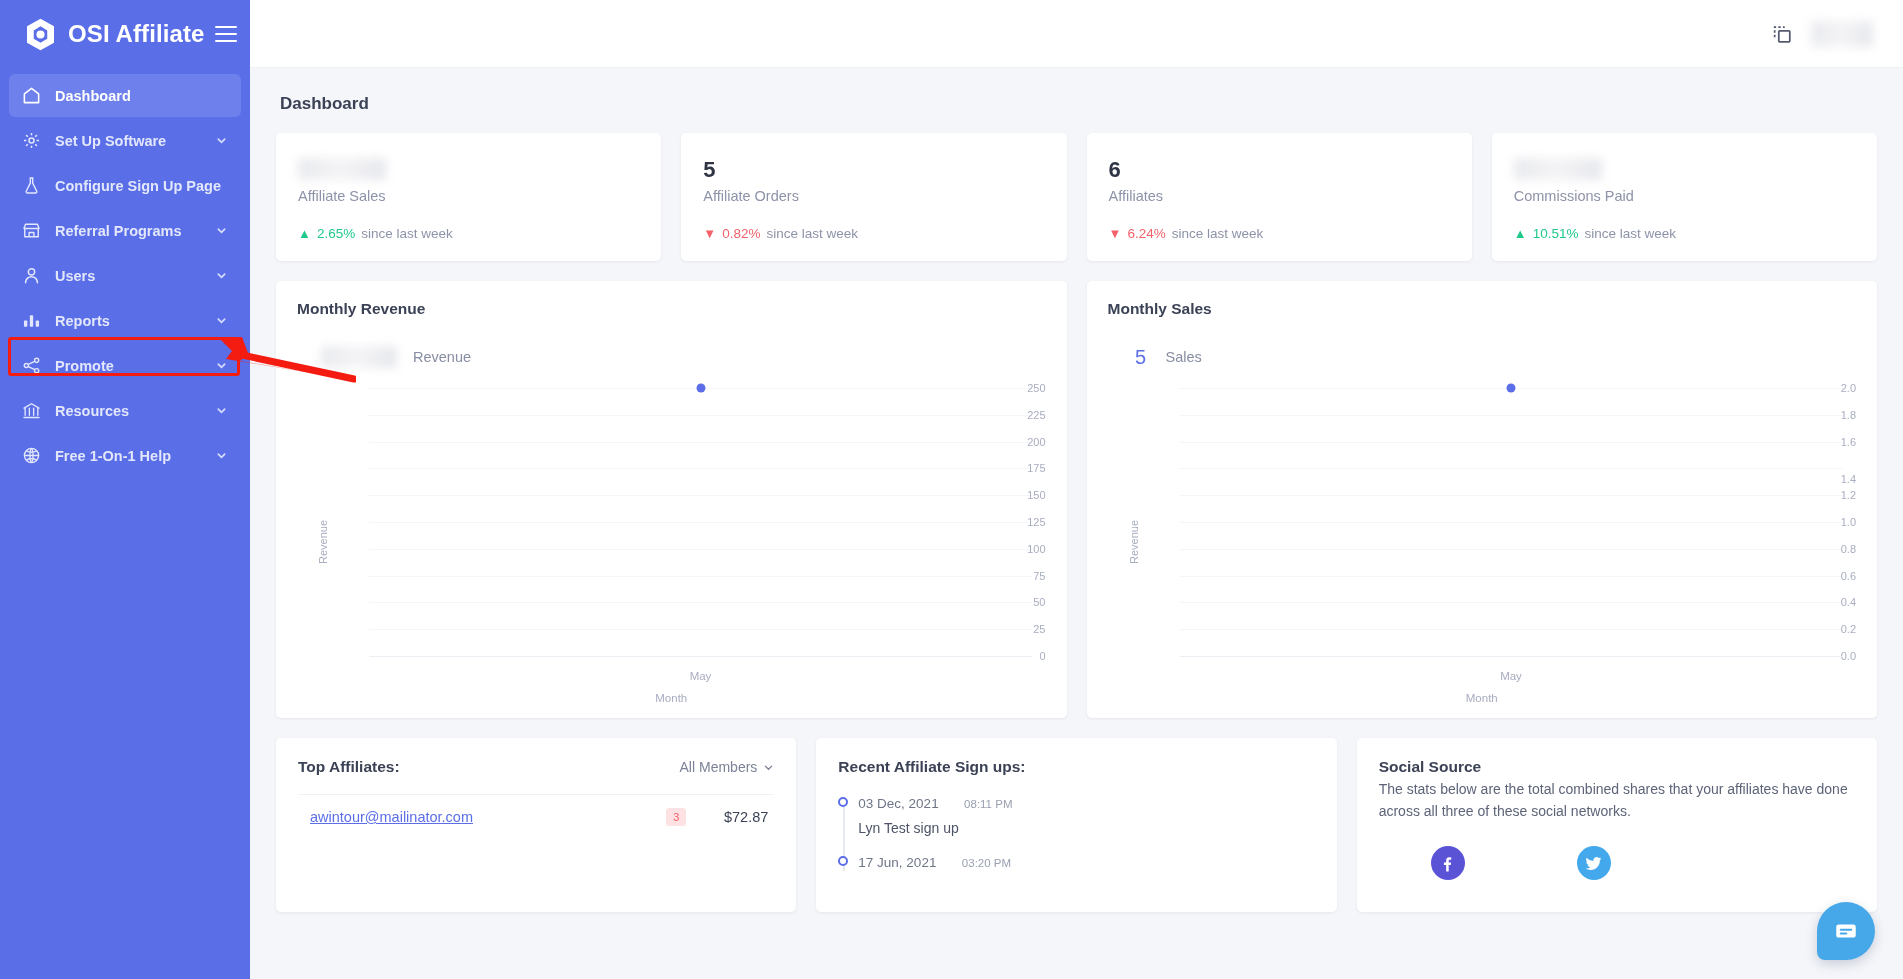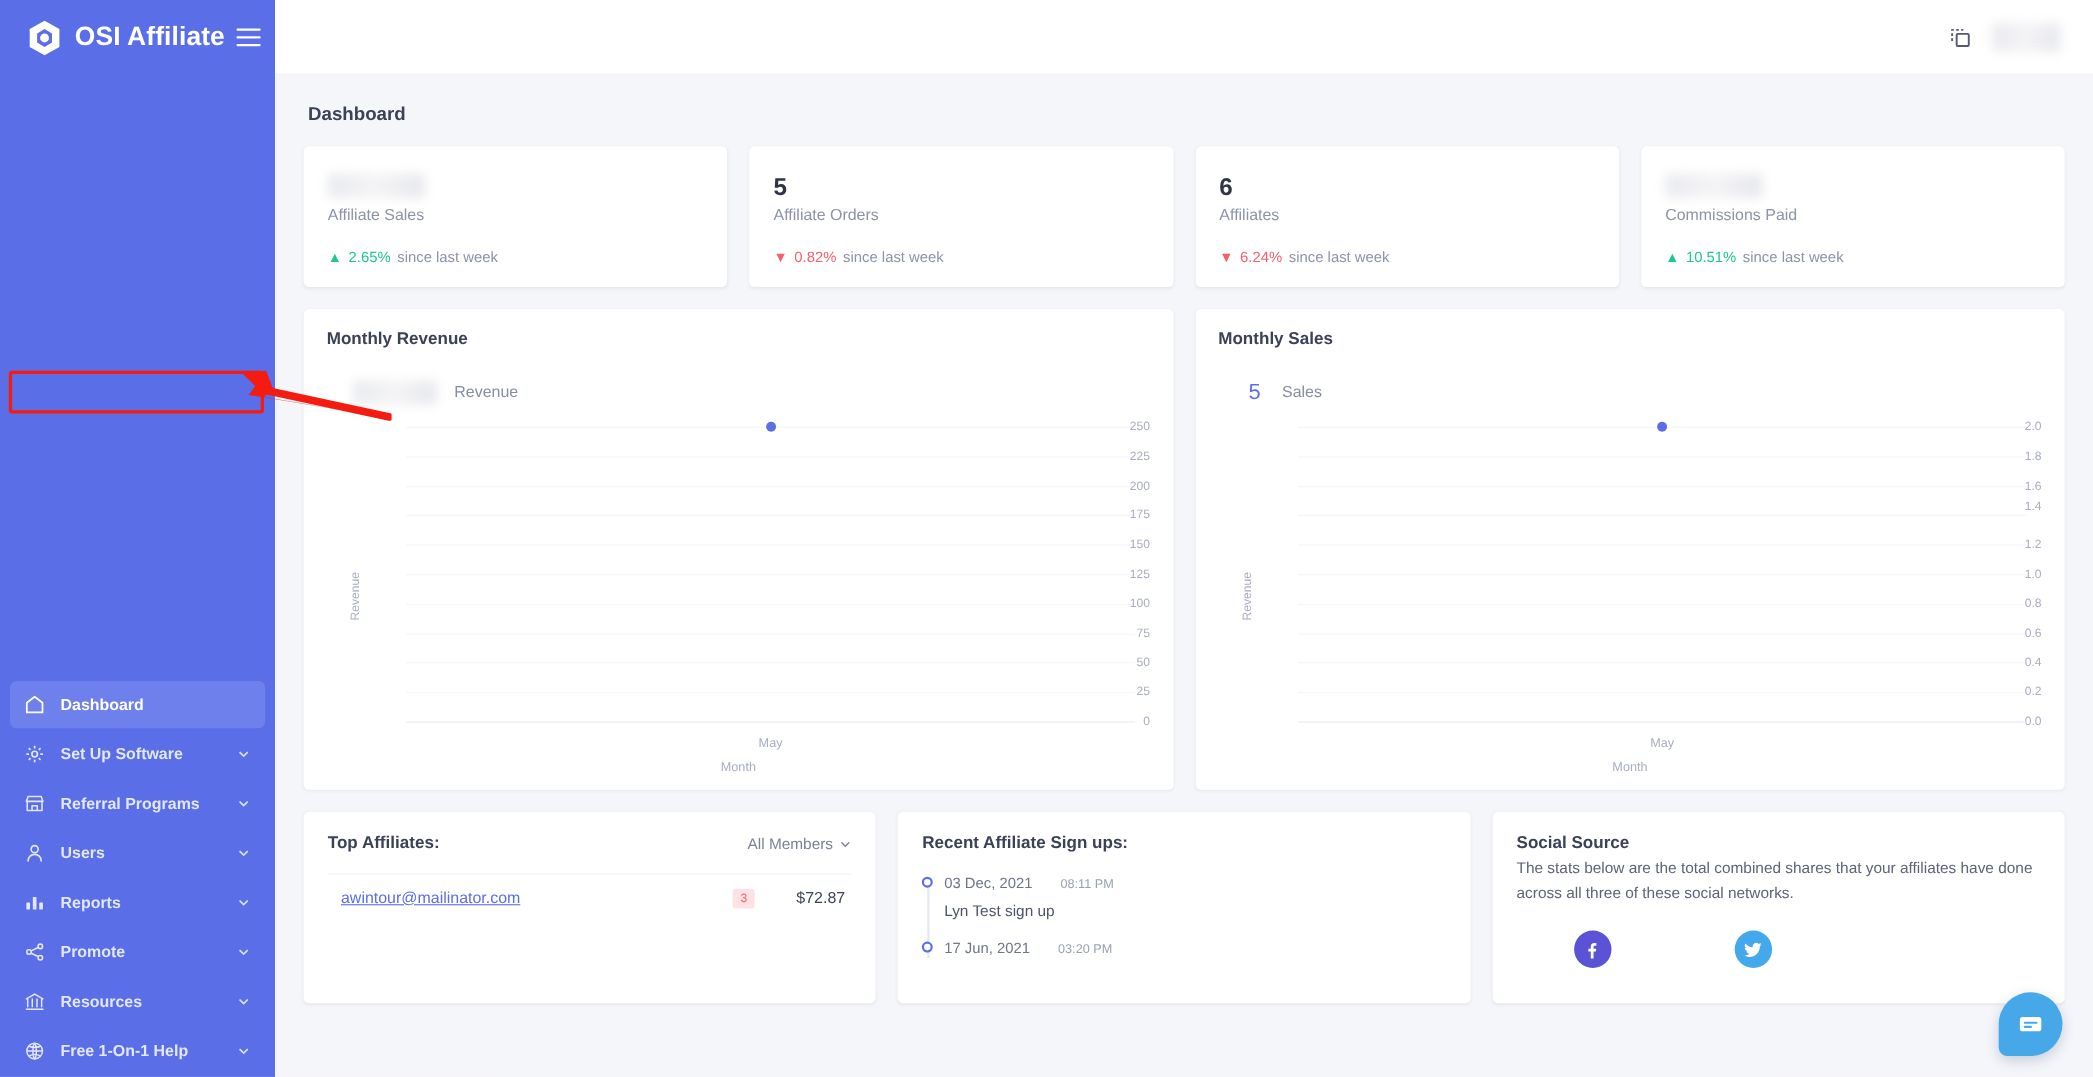--- a/index.html
+++ b/index.html
@@ -9,21 +9,21 @@
     background: #f5f6fa;
     overflow: hidden;
   }
   .app { display: flex; width: 1903px; height: 979px; position: relative; }
 
   
   .sidebar {
     width: 250px; min-width: 250px; height: 979px;
     background: #5a6ee8; color: #fff;
     display: flex; flex-direction: column;
-    position: relative; z-index: 5; justify-content: space-between;
+    position: relative; z-index: 5;
   }
   .brand {
     height: 68px; display: flex; align-items: center;
     padding: 0 18px 0 24px; gap: 11px;
   }
   .brand-logo { width: 33px; height: 33px; flex: none; }
   .brand-name {
     font-size: 24px; font-weight: bold; color: #fff;
     letter-spacing: .1px; flex: 1; white-space: nowrap;
   }
@@ -177,20 +177,26 @@
         <svg class="nav-ico" viewBox="0 0 24 24" fill="none" stroke="currentColor" stroke-width="1.9">
             <circle cx="12" cy="12" r="3.2"></circle>
             <path d="M12 2.5v3M12 18.5v3M2.5 12h3M18.5 12h3M5.2 5.2l2.1 2.1M16.7 16.7l2.1 2.1M18.8 5.2l-2.1 2.1M7.3 16.7l-2.1 2.1"></path>
           </svg>
         <span class="nav-label">Set Up Software</span>
         <svg class="caret" viewBox="0 0 12 12" fill="none" stroke="currentColor" stroke-width="1.8" stroke-linecap="round">
             <path d="M2.5 4.5 L6 8 L9.5 4.5"></path>
           </svg>
       </div>
 
+      <div class="nav-item">
+        <svg class="nav-ico" viewBox="0 0 24 24" fill="none" stroke="currentColor" stroke-width="1.8" stroke-linejoin="round">
+            <path d="M9.5 2.5h5M10.5 2.5v6.5L5.5 19a1.6 1.6 0 0 0 1.4 2.4h10.2A1.6 1.6 0 0 0 18.5 19l-5-10V2.5"></path>
+          </svg>
+        <span class="nav-label">Configure Sign Up Page</span>
+      </div>
 
       <div class="nav-item">
         <svg class="nav-ico" viewBox="0 0 24 24" fill="none" stroke="currentColor" stroke-width="1.8" stroke-linejoin="round">
             <path d="M3.5 9.5V20h17V9.5M2.5 9.5 4.5 4h15l2 5.5z"></path>
             <path d="M9 20v-5.5h6V20"></path>
           </svg>
         <span class="nav-label">Referral Programs</span>
         <svg class="caret" viewBox="0 0 12 12" fill="none" stroke="currentColor" stroke-width="1.8" stroke-linecap="round">
             <path d="M2.5 4.5 L6 8 L9.5 4.5"></path>
           </svg>
@@ -366,21 +372,21 @@
           <div class="plot-wrap">
             <div class="ylab">Revenue</div>
             <div class="plot" id="plot1">
                 <div class="gridline" style="left:72px;top:8px;width:663px"></div>
                 <div class="ytick" style="top:8px;width:62px">2.0</div>
                 <div class="gridline" style="left:72px;top:34.8px;width:663px"></div>
                 <div class="ytick" style="top:34.8px;width:62px">1.8</div>
                 <div class="gridline" style="left:72px;top:61.6px;width:663px"></div>
                 <div class="ytick" style="top:61.6px;width:62px">1.6</div>
                 <div class="gridline" style="left:72px;top:88.4px;width:663px"></div>
-                <div class="ytick" style="top:81px;width:62px">1.4</div>
+                <div class="ytick" style="top:99px;width:62px">1.4</div>
                 <div class="gridline" style="left:72px;top:115.2px;width:663px"></div>
                 <div class="ytick" style="top:115.2px;width:62px">1.2</div>
                 <div class="gridline" style="left:72px;top:142px;width:663px"></div>
                 <div class="ytick" style="top:142px;width:62px">1.0</div>
                 <div class="gridline" style="left:72px;top:168.8px;width:663px"></div>
                 <div class="ytick" style="top:168.8px;width:62px">0.8</div>
                 <div class="gridline" style="left:72px;top:195.6px;width:663px"></div>
                 <div class="ytick" style="top:195.6px;width:62px">0.6</div>
                 <div class="gridline" style="left:72px;top:222.4px;width:663px"></div>
                 <div class="ytick" style="top:222.4px;width:62px">0.4</div>

